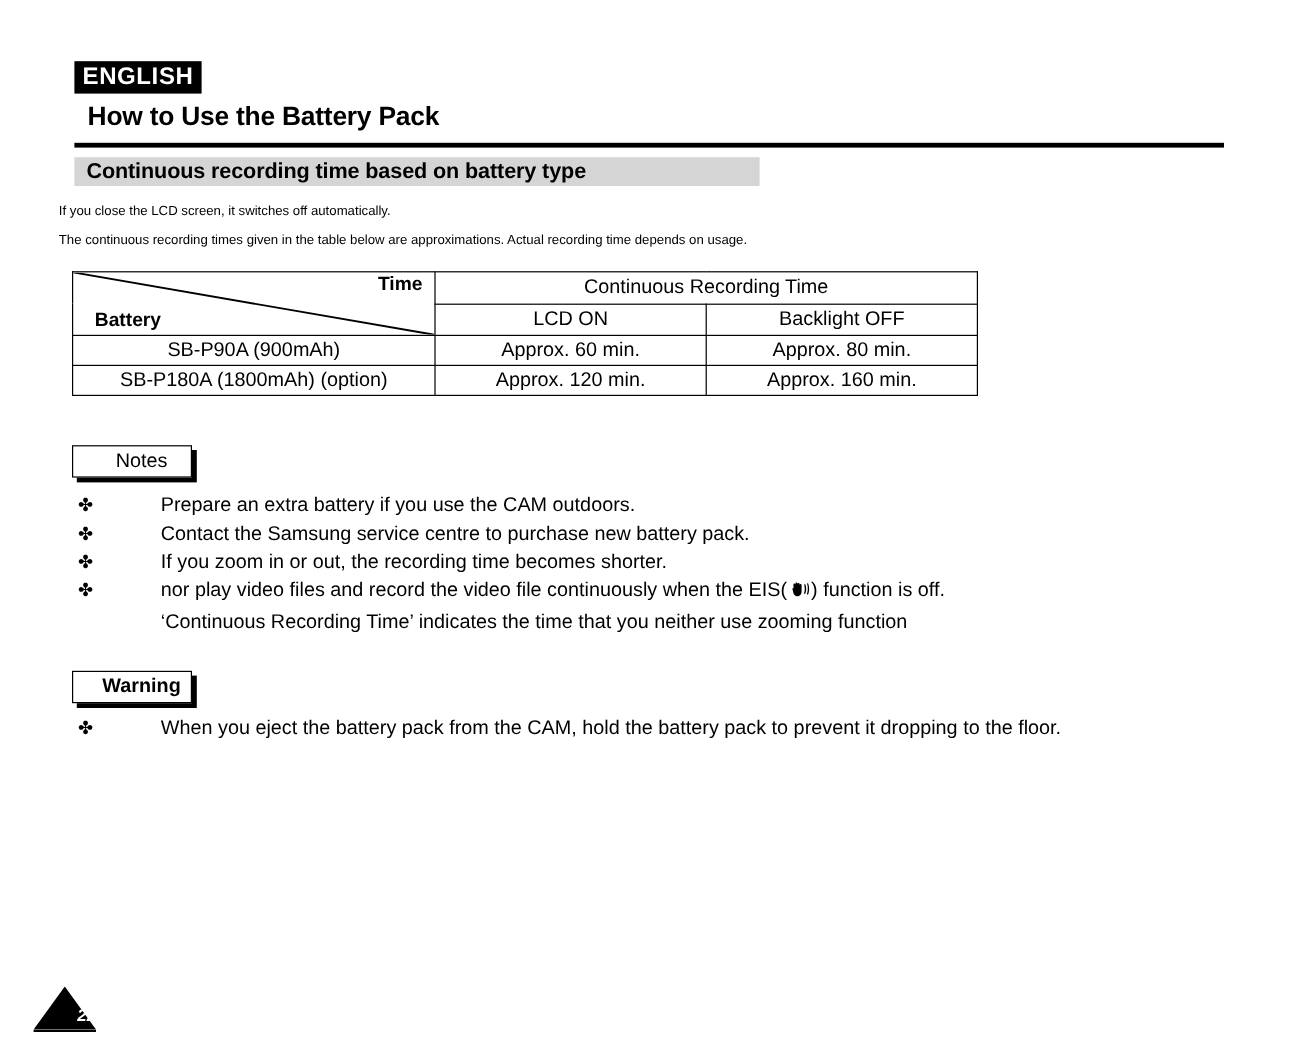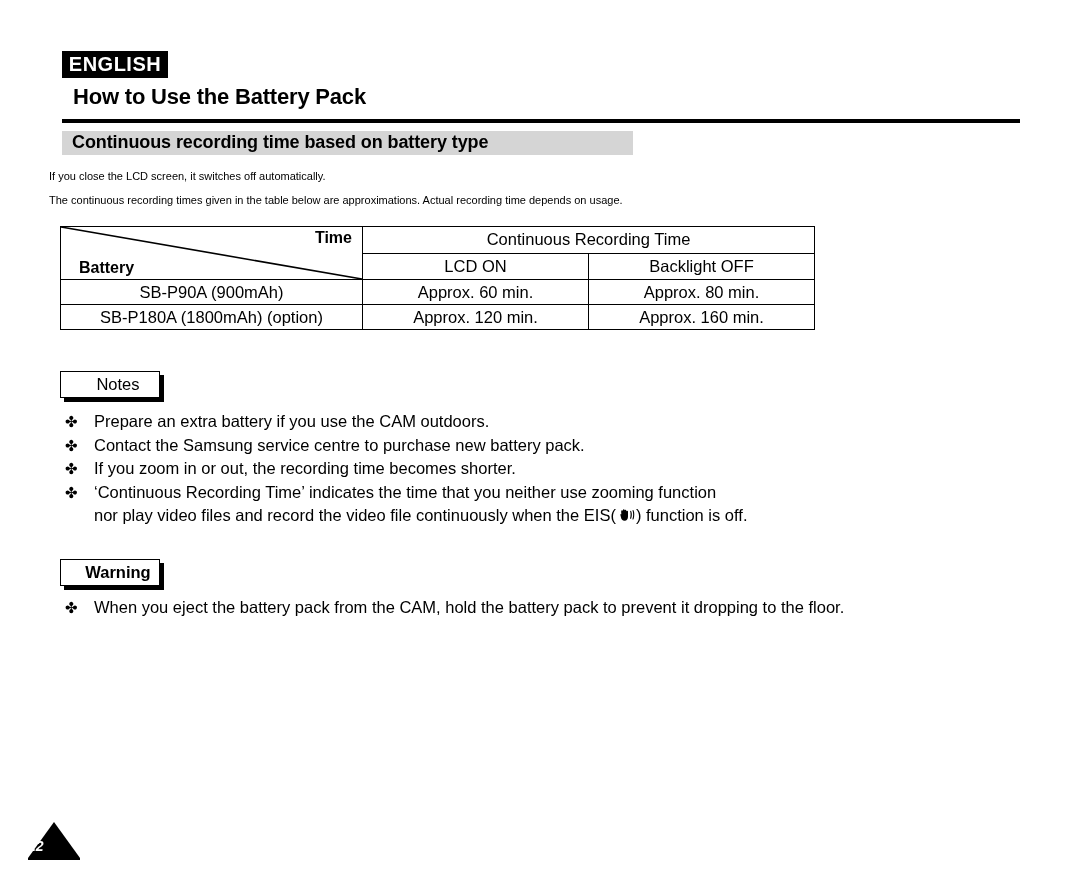--- a/index.html
+++ b/index.html
@@ -208,20 +208,21 @@
     flex: 0 0 32px;
     font-size: 15px;
     line-height: 23.5px;
     text-align: left;
     padding-left: 3px;
     box-sizing: border-box;
   }
   .bullet-body {
     flex: 1;
     white-space: nowrap;
+    margin-left: 40px;
   }
   .bullet-body .cont-line {
     display: block;
     white-space: nowrap;
   }
   .eis-icon {
     display: inline-block;
     vertical-align: -3px;
     margin: 0 1px;
   }
@@ -233,21 +234,21 @@
     top: 822px;
     width: 52px;
     height: 36px;
   }
   .page-num svg { display: block; }
   .page-num-text {
     position: absolute;
     left: 0;
     top: 16px;
     width: 52px;
-    text-align: left;
+    text-align: right;
     color: #ffffff;
     font-size: 14px;
     font-weight: bold;
     font-style: italic;
   }
   .page-num-rule {
     position: absolute;
     left: 28px;
     top: 858px;
     width: 52px;
@@ -322,28 +323,28 @@
       <span class="bullet-mark">✤</span>
       <span class="bullet-body">Contact the Samsung service centre to purchase new battery pack.</span>
     </div>
     <div class="bullet-row">
       <span class="bullet-mark">✤</span>
       <span class="bullet-body">If you zoom in or out, the recording time becomes shorter.</span>
     </div>
     <div class="bullet-row">
       <span class="bullet-mark">✤</span>
       <span class="bullet-body">
-        <span class="cont-line">‘Continuous Recording Time’ indicates the time that you neither use zooming function</span>
         <span class="cont-line"><span>nor play video files and record the video file continuously when the EIS(</span><span class="eis-icon"><svg width="18" height="16" viewBox="0 0 18 16">
                 <g fill="#000000">
                   <path d="M4.2 5.6 L4.2 3.1 a0.85 0.85 0 0 1 1.7 0 L5.9 5.2 L5.9 2.2 a0.85 0.85 0 0 1 1.7 0 L7.6 5.2 L7.6 2.6 a0.85 0.85 0 0 1 1.7 0 L9.3 5.4 L9.3 3.6 a0.85 0.85 0 0 1 1.7 0 L11 8.4 c0 2.4 -1.1 4.4 -3.4 4.4 c-2.1 0 -3.4 -1.5 -3.6 -3.3 L3.4 7.1 a0.8 0.8 0 0 1 1.5 -0.6 z"></path>
                   <path d="M13.1 3.0 a0.75 0.75 0 0 1 1.2 0.5 c0.7 1.6 0.7 4.8 0 6.6 a0.75 0.75 0 0 1 -1.3 0.4 c0.8 -2.4 0.8 -5.1 0.1 -7.5 z"></path>
                   <path d="M15.5 2.2 a0.7 0.7 0 0 1 1.1 0.4 c0.9 2.1 0.9 6.0 0 8.3 a0.7 0.7 0 0 1 -1.2 0.3 c1.0 -2.9 1.0 -6.2 0.1 -9.0 z"></path>
                 </g>
               </svg></span><span>) function is off.</span></span>
+        <span class="cont-line">‘Continuous Recording Time’ indicates the time that you neither use zooming function</span>
       </span>
     </div>
   </div>
 
   <div class="callout" id="warning-callout">
     <div class="shadow"></div>
     <div class="box">Warning</div>
   </div>
 
   <div class="bullet-list" id="warning-list">

